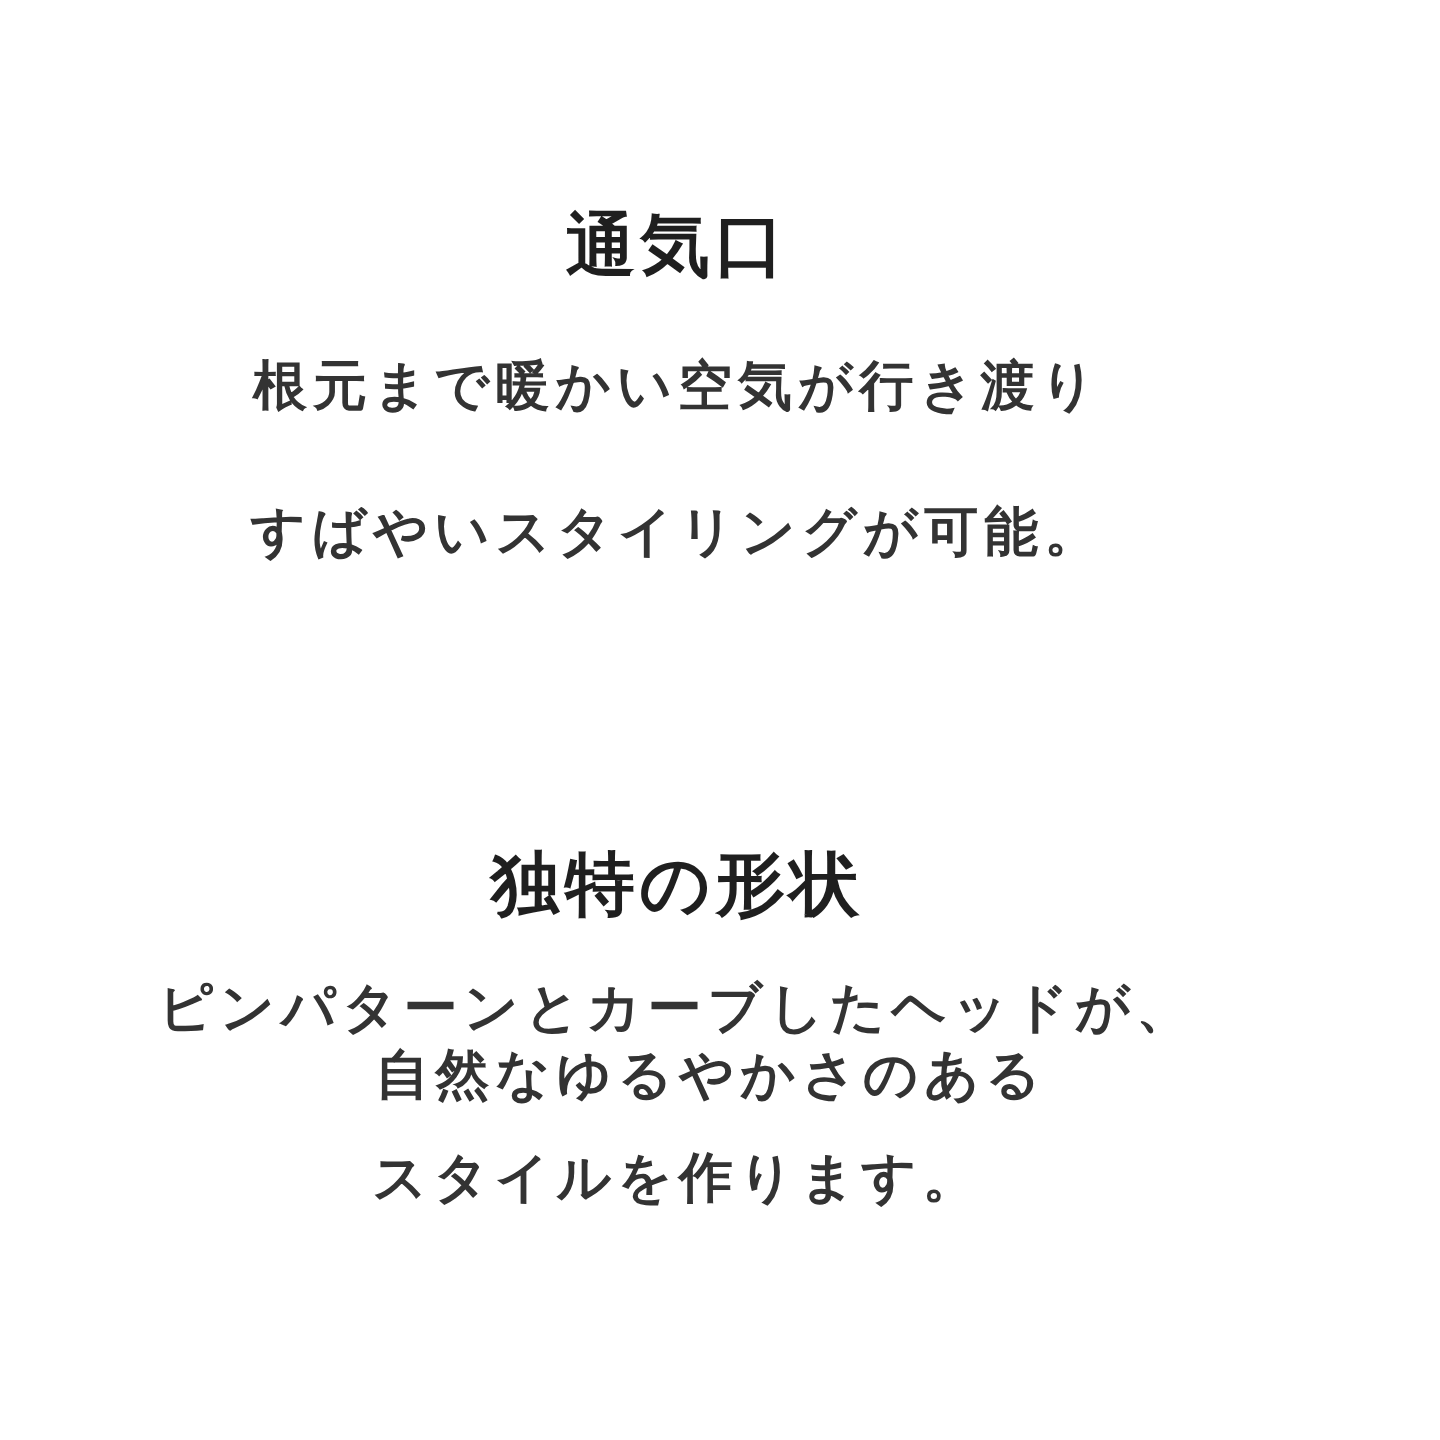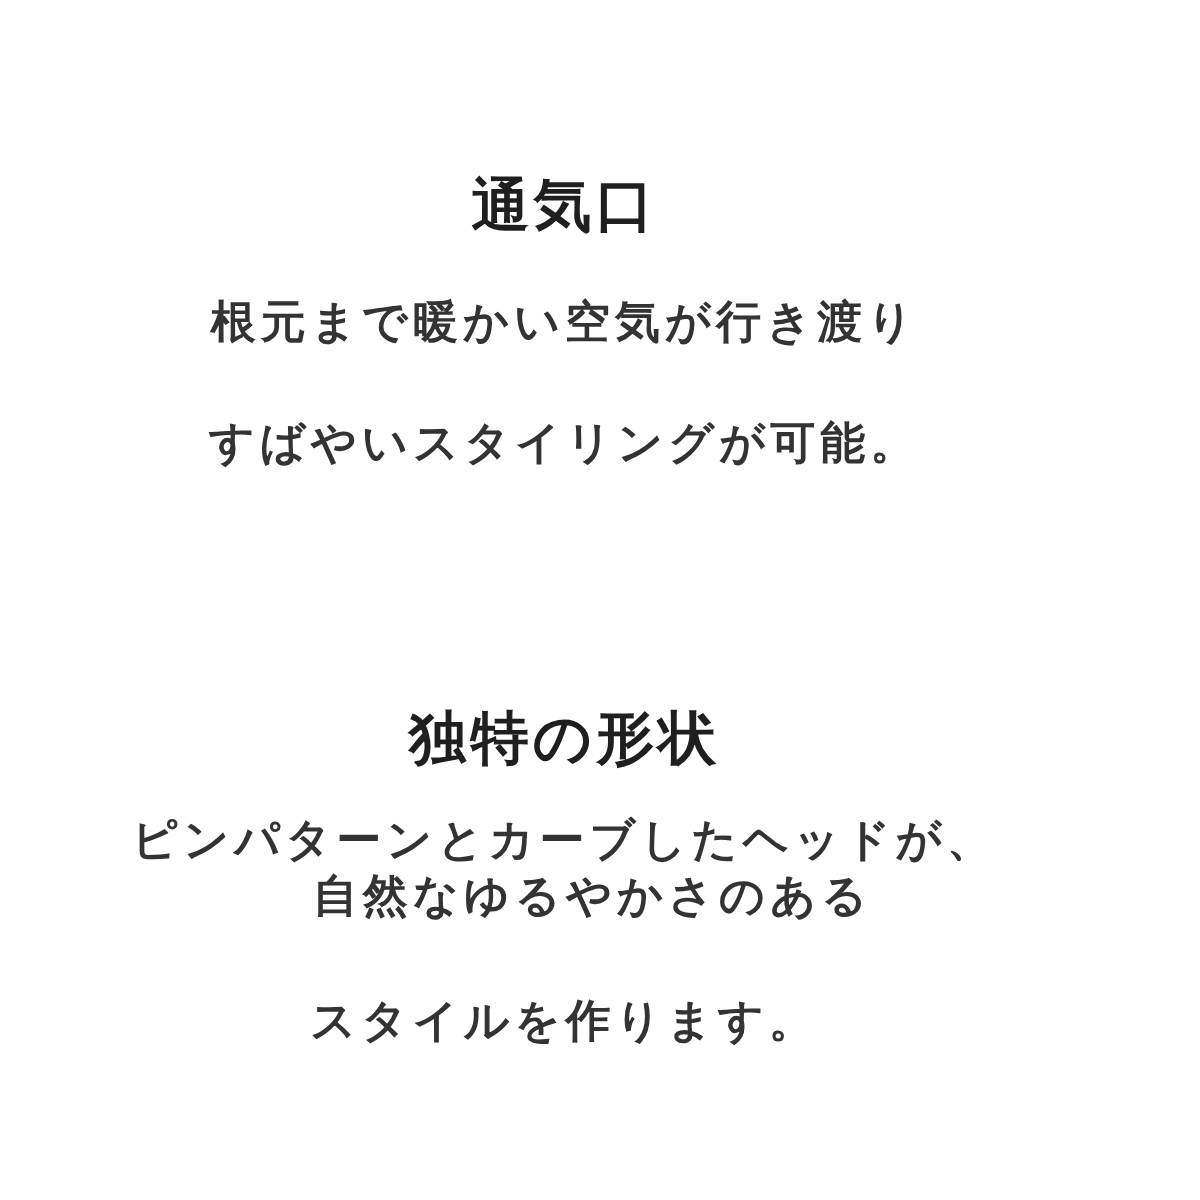--- a/index.html
+++ b/index.html
@@ -40,21 +40,21 @@
     color: var(--body-color, #333333);
   }
   
   .pos-s1-h  { top: 176px; }
   .pos-s1-l1 { top: 299px; }
   .pos-s1-l2 { top: 372px; margin-top: 48px; }
   
   .pos-s2-h  { top: 673px; margin-top: 36px; }
   .pos-s2-l1 { top: 817px; }
   .pos-s2-l2 { top: 873px; margin-left: 28px; }
-  .pos-s2-l3 { top: 998px; }
+  .pos-s2-l3 { top: 959px; }
 </style>
 </head>
 <body>
 
 <div class="canvas">
 
   <section>
     <h2 class="txt heading pos-s1-h">通気口</h2>
     <p class="txt body-line pos-s1-l1">根元まで暖かい空気が行き渡り</p>
     <p class="txt body-line pos-s1-l2">すばやいスタイリングが可能。</p>

